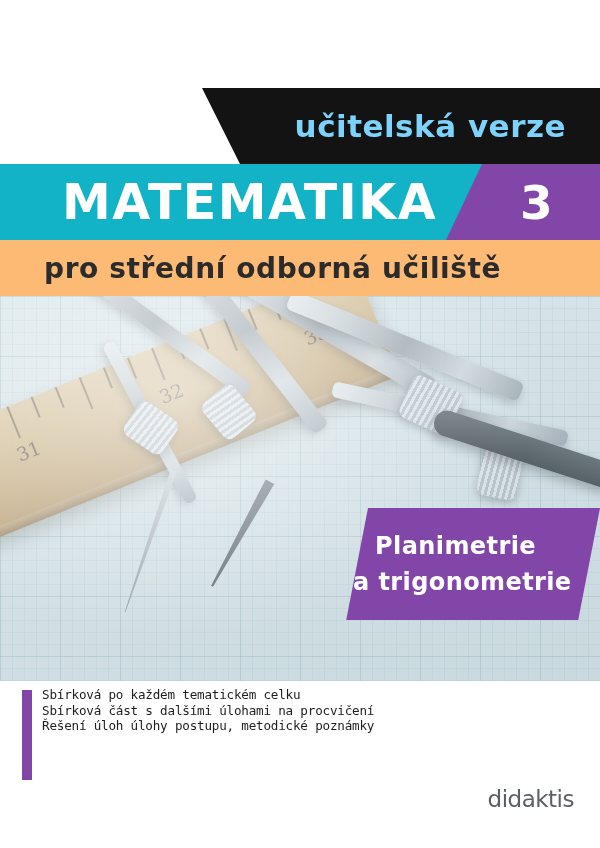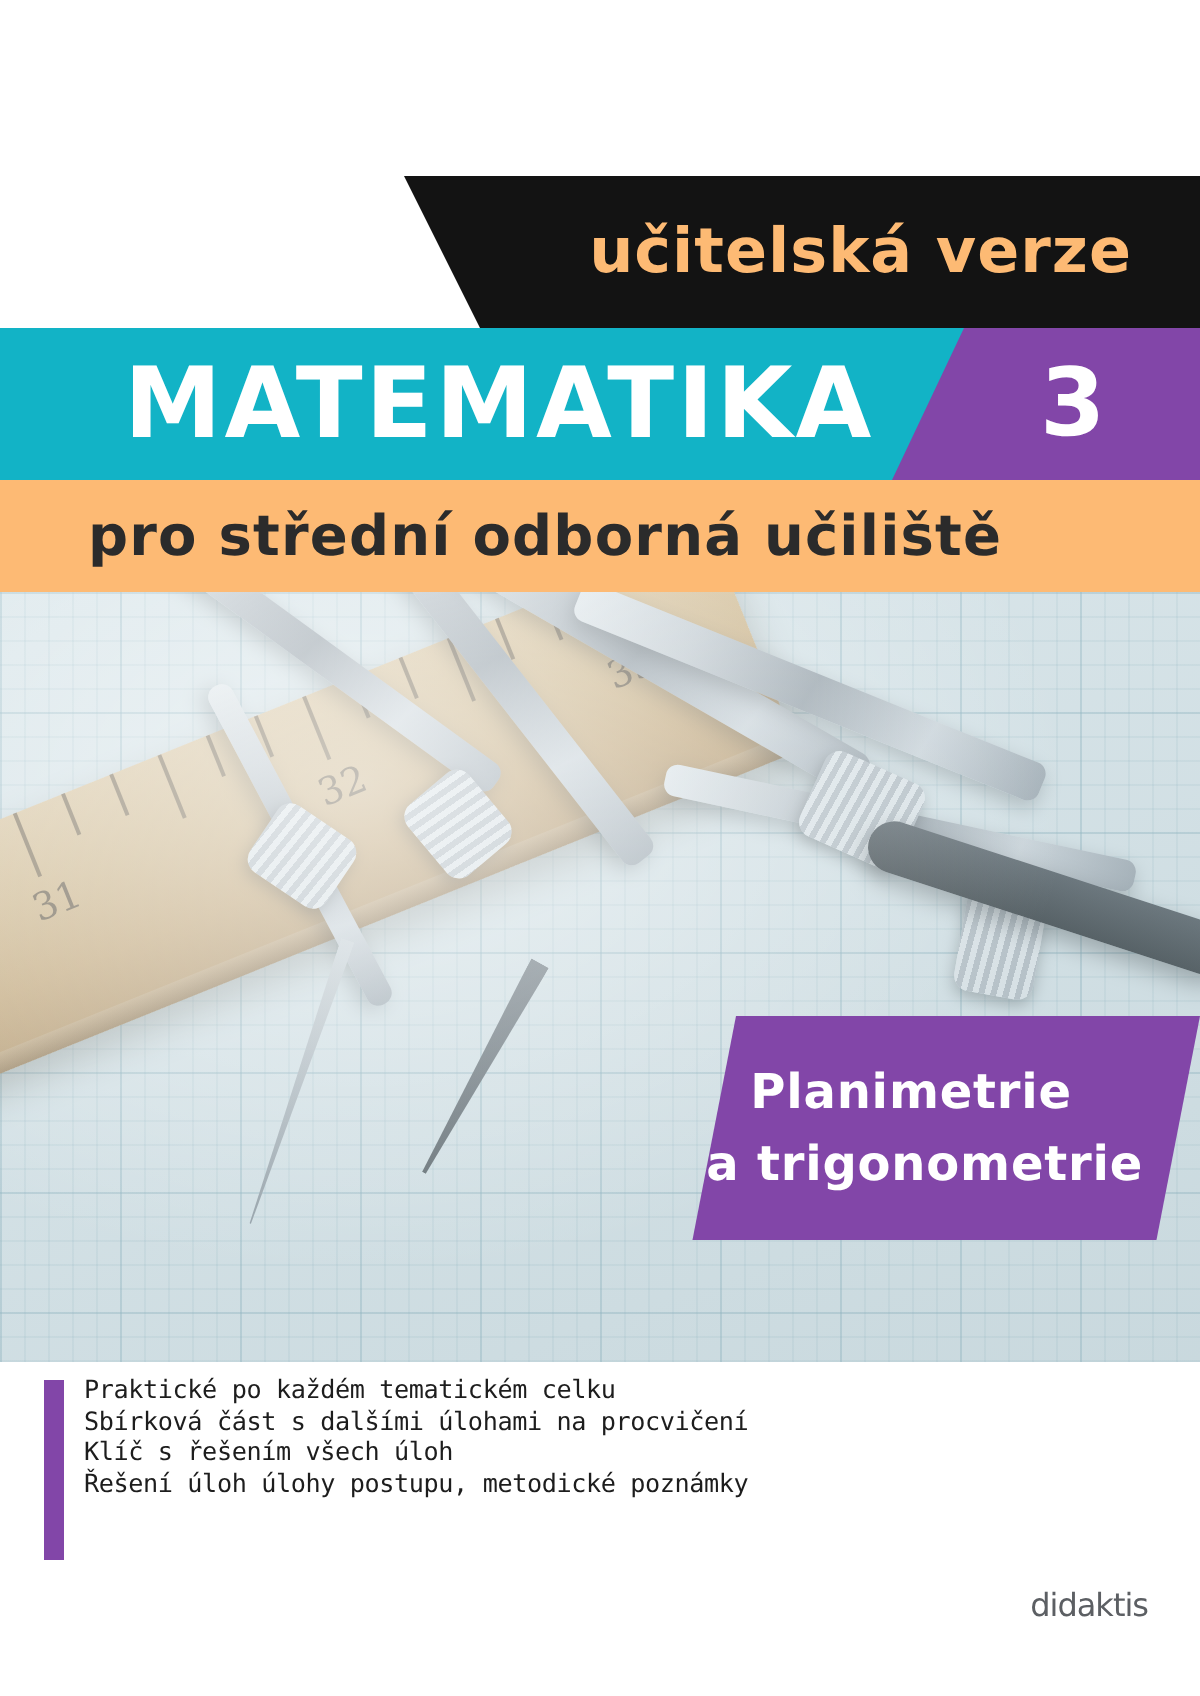--- a/index.html
+++ b/index.html
@@ -31,21 +31,21 @@
   .teacher-band::before {
     content:"";
     position:absolute; left:-38px; top:0;
     width:0; height:0;
     border-top:76px solid #131313;
     border-left:38px solid transparent;
   }
   .teacher-label {
     position:absolute; right:34px; top:50%;
     transform:translateY(-50%);
-    color:#fdba74;
+    color:#7dd3fc;
     font-size:31px;
     font-weight:bold;
     letter-spacing:0.5px;
     white-space:nowrap;
   }
 
   
   .title-band {
     position:absolute; left:0; top:164px; width:496px; height:76px;
     background:#12b3c6;
@@ -242,21 +242,21 @@
     list-style:none;
     color:#1d1d1d;
     font-size:12.6px;
     line-height:15.6px;
     font-family:"DejaVu Sans Mono", monospace;
     letter-spacing:-0.2px;
     white-space:nowrap;
   }
   .logo {
     position:absolute; right:26px; bottom:36px;
-    font-size:16px;
+    font-size:23px;
     color:#5c5f63;
     font-family:"DejaVu Sans", sans-serif;
     letter-spacing:-0.5px;
   }
 </style>
 </head>
 <body>
 
 <div class="cover">
 
@@ -323,21 +323,20 @@
   <div class="topic-box">
     <div class="topic-inner">
       <span class="topic-l1">Planimetrie</span>
       <span class="topic-l2">a trigonometrie</span>
     </div>
   </div>
 
   <div class="footer">
     <div class="accent-bar"></div>
     <ul class="bullets">
-      <li>Praktické po každém tematickém celku</li>
+      <li>Sbírková po každém tematickém celku</li>
       <li>Sbírková část s dalšími úlohami na procvičení</li>
-      <li>Klíč s řešením všech úloh</li>
       <li>Řešení úloh úlohy postupu, metodické poznámky</li>
     </ul>
     <div class="logo">didaktis</div>
   </div>
 
 </div>
 
 </body></html>

